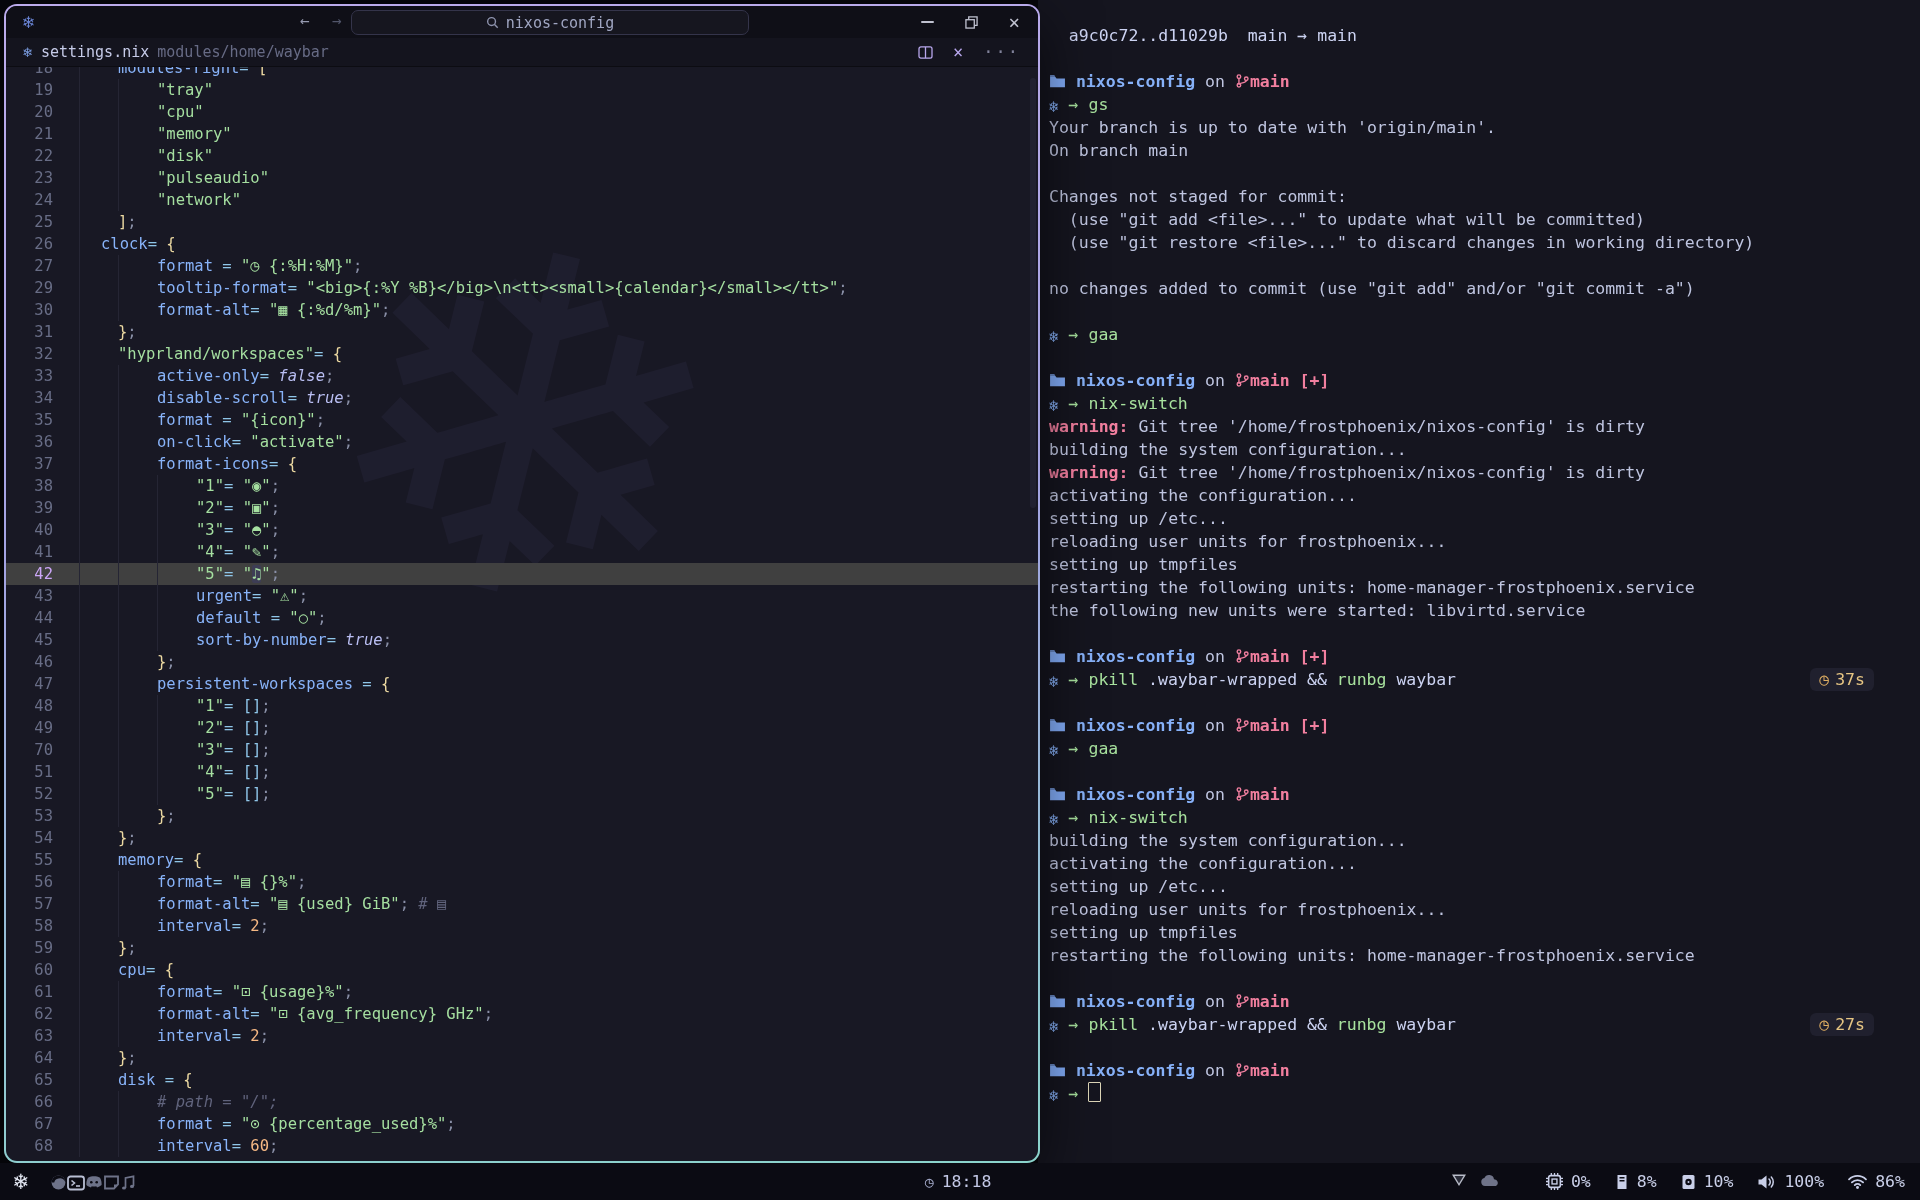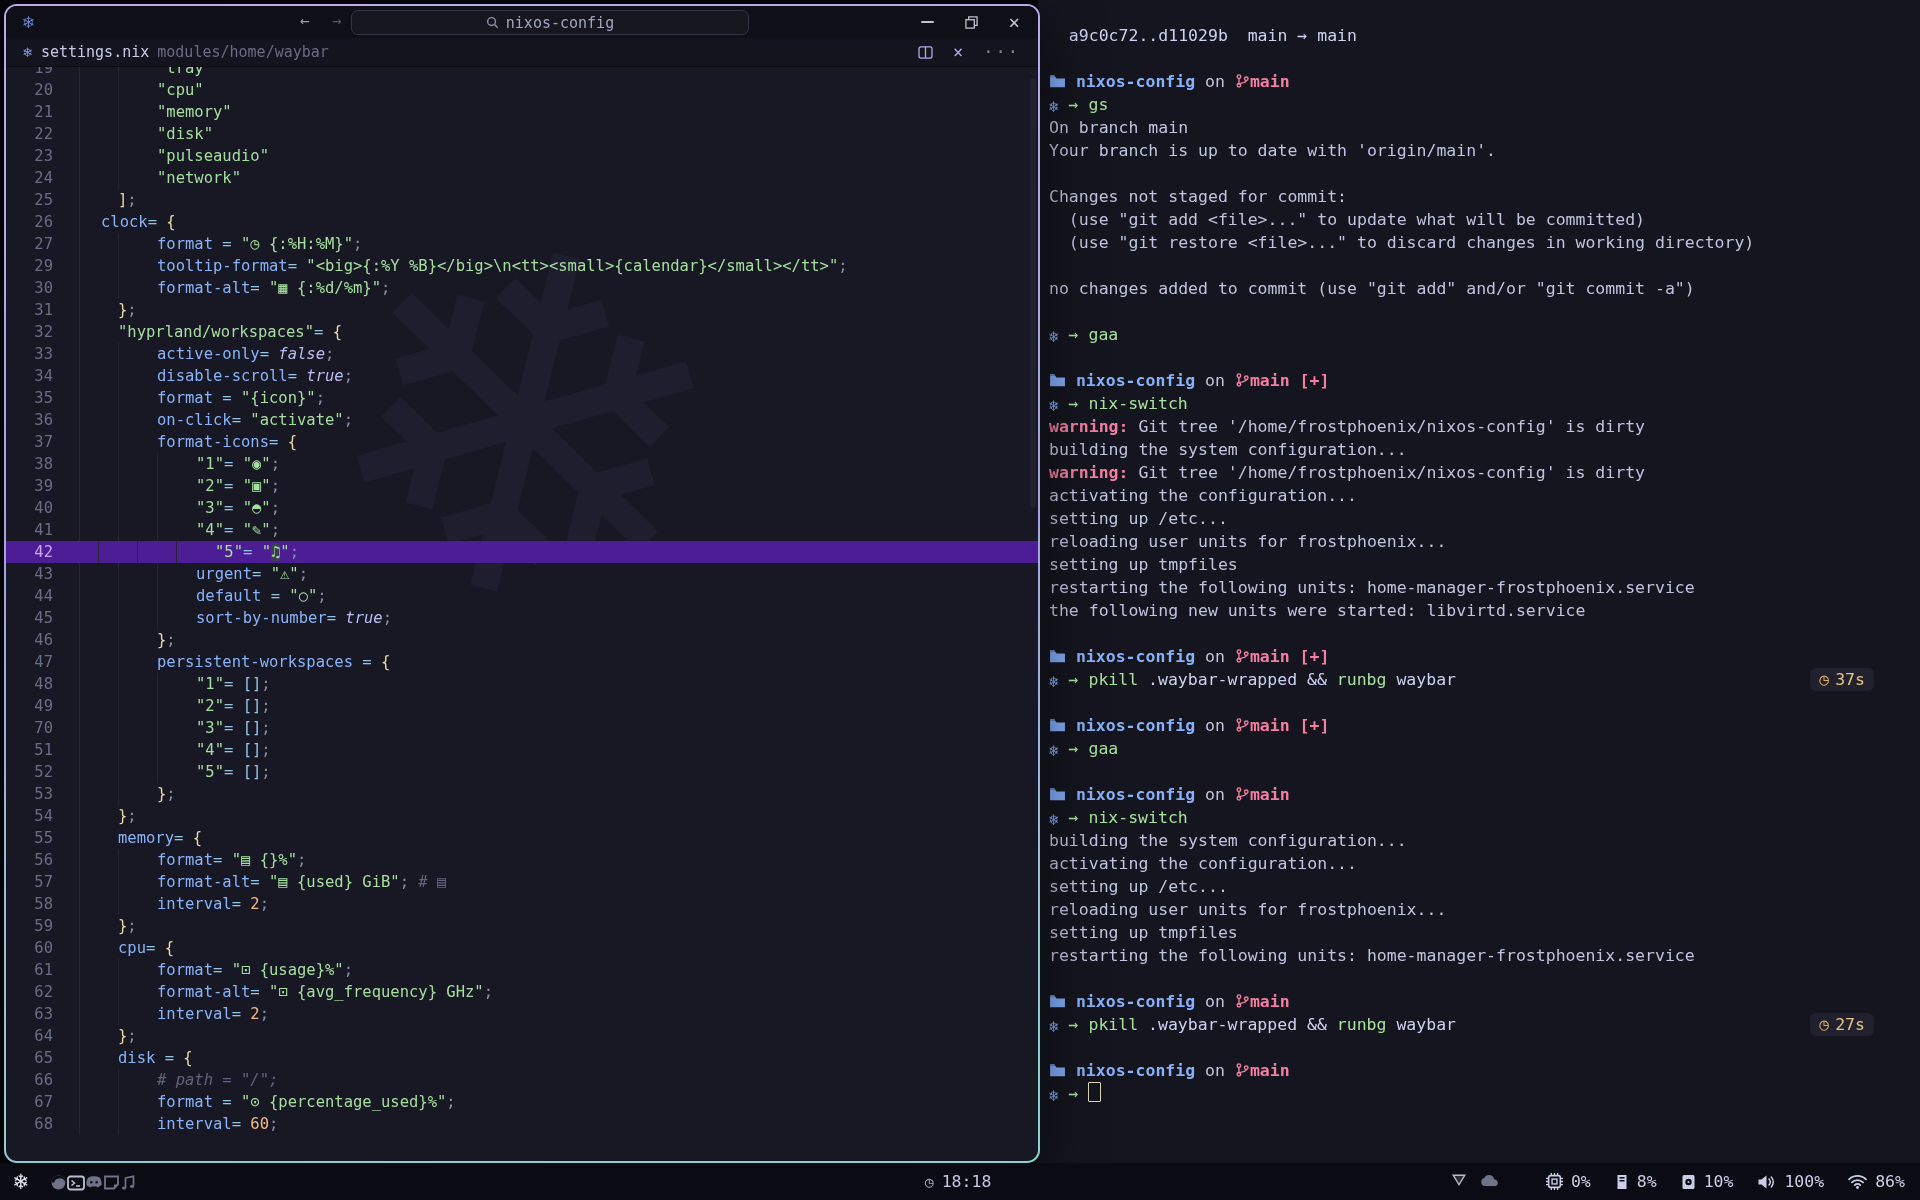--- a/index.html
+++ b/index.html
@@ -47,21 +47,21 @@
   .tab .ttitle{color:#c6cbe8;}
   .tab .tpath{color:#676b85;}
   .tabicons{margin-left:auto;display:flex;align-items:center;gap:20px;padding-right:18px;}
   .tabicons .ti-x{color:#b7a6ec;font-size:17px;}
   .tabicons .ti-dots{color:#80829a;font-size:17px;letter-spacing:2px;}
 
   .codearea{position:absolute;top:60px;left:0;right:0;bottom:0;overflow:hidden;z-index:2;}
   .code-line{display:flex;height:22px;line-height:22px;font-size:15.5px;white-space:pre;}
   .code-line:first-child{margin-top:-9px;}
   .gutter{width:50px;flex:none;text-align:right;padding-right:3px;color:#686d86;box-sizing:border-box;}
-  .code-line.active{background:#4c1d95;gap:19px;}
+  .code-line.active{background:#404040;}
   .code-line.active .gutter{color:#cba6f7;}
   .lcontent{position:relative;flex:1;padding-left:23px;box-sizing:border-box;overflow:hidden;}
   .guide{position:absolute;top:0;bottom:0;border-left:1px solid #252534;}
   .tk-k{color:#88b3f9}.tk-o{color:#8fc6e9}.tk-a{color:#8fc6e9}
   .tk-s{color:#a5dfa0}.tk-y{color:#ecd9a2}.tk-p{color:#8a90a8}
   .tk-n{color:#f5b884}.tk-b{color:#b9bef2;font-style:italic}
   .tk-c{color:#60637c;font-style:italic}
   .tk-cur{background:#3d3d55;color:#a5dfa0;border-radius:2px}
   .scrollbar{position:absolute;right:2px;top:72px;width:6px;height:430px;background:#2a2a3c;
     border-radius:3px;opacity:.55;z-index:4;}
@@ -92,22 +92,22 @@
       <div class="trow"><span class="tic"><svg width="17" height="15" viewBox="0 0 16 14" style="color:#82acf8">
             <path d="M1 2.2h4.6l1.5 1.9H15a0 0 0 0 1 0 0V12.4H1z" fill="currentColor"></path>
             <path d="M1 2.2V1.2h4l.9 1z" fill="currentColor"></path>
           </svg></span><span class="t-w"> </span><span class="t-bb">nixos-config</span><span class="t-o"> on </span><span class="tic"><svg width="15" height="16" viewBox="0 0 16 16" style="color:#f07f9f">
             <circle cx="4.2" cy="3.4" r="1.9" fill="none" stroke="currentColor" stroke-width="1.5"></circle>
             <circle cx="4.2" cy="12.6" r="1.9" fill="none" stroke="currentColor" stroke-width="1.5"></circle>
             <circle cx="12" cy="5.6" r="1.9" fill="none" stroke="currentColor" stroke-width="1.5"></circle>
             <path d="M4.2 5.3v5.4 M12 7.5c0 3.2-7.8 1.8-7.8 4.6" fill="none" stroke="currentColor" stroke-width="1.5"></path>
           </svg></span><span class="t-pb">main</span></div>
       <div class="trow"><span class="tic tic-snow">❄</span><span class="t-w"> </span><span class="t-g">→</span><span class="t-w"> </span><span class="t-g">gs</span></div>
+      <div class="trow"><span class="t-o">Your branch is up to date with 'origin/main'.</span></div>
       <div class="trow"><span class="t-o">On branch main</span></div>
-      <div class="trow"><span class="t-o">Your branch is up to date with 'origin/main'.</span></div>
       <div class="trow"></div>
       <div class="trow"><span class="t-o">Changes not staged for commit:</span></div>
       <div class="trow"><span class="t-o">  (use "git add &lt;file&gt;..." to update what will be committed)</span></div>
       <div class="trow"><span class="t-o">  (use "git restore &lt;file&gt;..." to discard changes in working directory)</span></div>
       <div class="trow"></div>
       <div class="trow"><span class="t-o">no changes added to commit (use "git add" and/or "git commit -a")</span></div>
       <div class="trow"></div>
       <div class="trow"><span class="tic tic-snow">❄</span><span class="t-w"> </span><span class="t-g">→</span><span class="t-w"> </span><span class="t-g">gaa</span></div>
       <div class="trow"></div>
       <div class="trow"><span class="tic"><svg width="17" height="15" viewBox="0 0 16 14" style="color:#82acf8">
@@ -227,20 +227,21 @@
           <svg width="15" height="13" viewBox="0 0 16 14">
               <rect x="1" y="1" width="14" height="12" rx="2" fill="none" stroke="#b7a6ec" stroke-width="1.4"></rect>
               <line x1="8" y1="1" x2="8" y2="13" stroke="#b7a6ec" stroke-width="1.4"></line>
             </svg>
           <span class="ti-x">×</span>
           <span class="ti-dots">···</span>
         </div>
       </div>
 
       <div class="codearea" id="codearea">
+          <div class="code-line"><span class="gutter">18</span><span class="lcontent"><span class="guide" style="left: 23px;"></span><span style="margin-left: 39px;"><span class="tk-k">modules-right</span><span class="tk-o">= </span><span class="tk-y">[</span></span></span></div>
           <div class="code-line"><span class="gutter">19</span><span class="lcontent"><span class="guide" style="left: 23px;"></span><span class="guide" style="left: 62px;"></span><span style="margin-left: 78px;"><span class="tk-s">"tray"</span></span></span></div>
           <div class="code-line"><span class="gutter">20</span><span class="lcontent"><span class="guide" style="left: 23px;"></span><span class="guide" style="left: 62px;"></span><span style="margin-left: 78px;"><span class="tk-s">"cpu"</span></span></span></div>
           <div class="code-line"><span class="gutter">21</span><span class="lcontent"><span class="guide" style="left: 23px;"></span><span class="guide" style="left: 62px;"></span><span style="margin-left: 78px;"><span class="tk-s">"memory"</span></span></span></div>
           <div class="code-line"><span class="gutter">22</span><span class="lcontent"><span class="guide" style="left: 23px;"></span><span class="guide" style="left: 62px;"></span><span style="margin-left: 78px;"><span class="tk-s">"disk"</span></span></span></div>
           <div class="code-line"><span class="gutter">23</span><span class="lcontent"><span class="guide" style="left: 23px;"></span><span class="guide" style="left: 62px;"></span><span style="margin-left: 78px;"><span class="tk-s">"pulseaudio"</span></span></span></div>
           <div class="code-line"><span class="gutter">24</span><span class="lcontent"><span class="guide" style="left: 23px;"></span><span class="guide" style="left: 62px;"></span><span style="margin-left: 78px;"><span class="tk-s">"network"</span></span></span></div>
           <div class="code-line"><span class="gutter">25</span><span class="lcontent"><span class="guide" style="left: 23px;"></span><span style="margin-left: 39px;"><span class="tk-y">]</span><span class="tk-p">;</span></span></span></div>
           <div class="code-line"><span class="gutter">26</span><span class="lcontent"><span class="guide" style="left: 23px;"></span><span style="margin-left: 22px;"><span class="tk-k">clock</span><span class="tk-o">= </span><span class="tk-y">{</span></span></span></div>
           <div class="code-line"><span class="gutter">27</span><span class="lcontent"><span class="guide" style="left: 23px;"></span><span class="guide" style="left: 62px;"></span><span style="margin-left: 78px;"><span class="tk-k">format</span><span class="tk-o"> = </span><span class="tk-s">"◷ {:%H:%M}"</span><span class="tk-p">;</span></span></span></div>
           <div class="code-line"><span class="gutter">29</span><span class="lcontent"><span class="guide" style="left: 23px;"></span><span class="guide" style="left: 62px;"></span><span style="margin-left: 78px;"><span class="tk-k">tooltip-format</span><span class="tk-o">= </span><span class="tk-s">"&lt;big&gt;{:%Y %B}&lt;/big&gt;\n&lt;tt&gt;&lt;small&gt;{calendar}&lt;/small&gt;&lt;/tt&gt;"</span><span class="tk-p">;</span></span></span></div>

